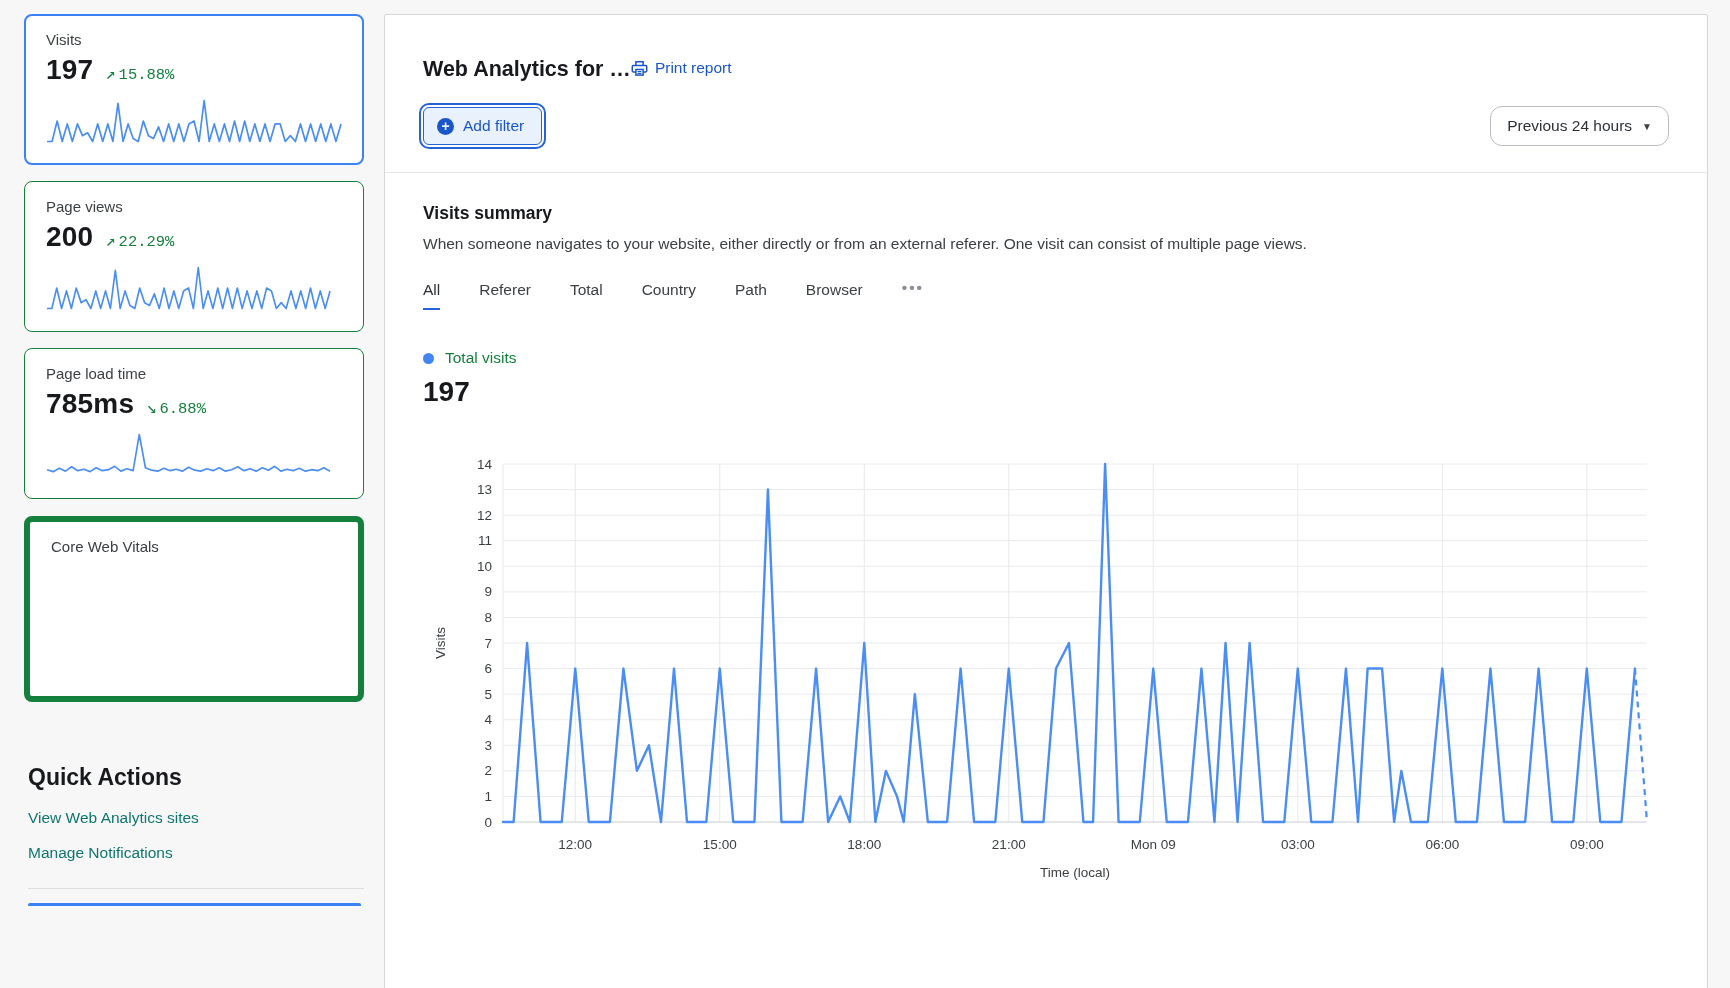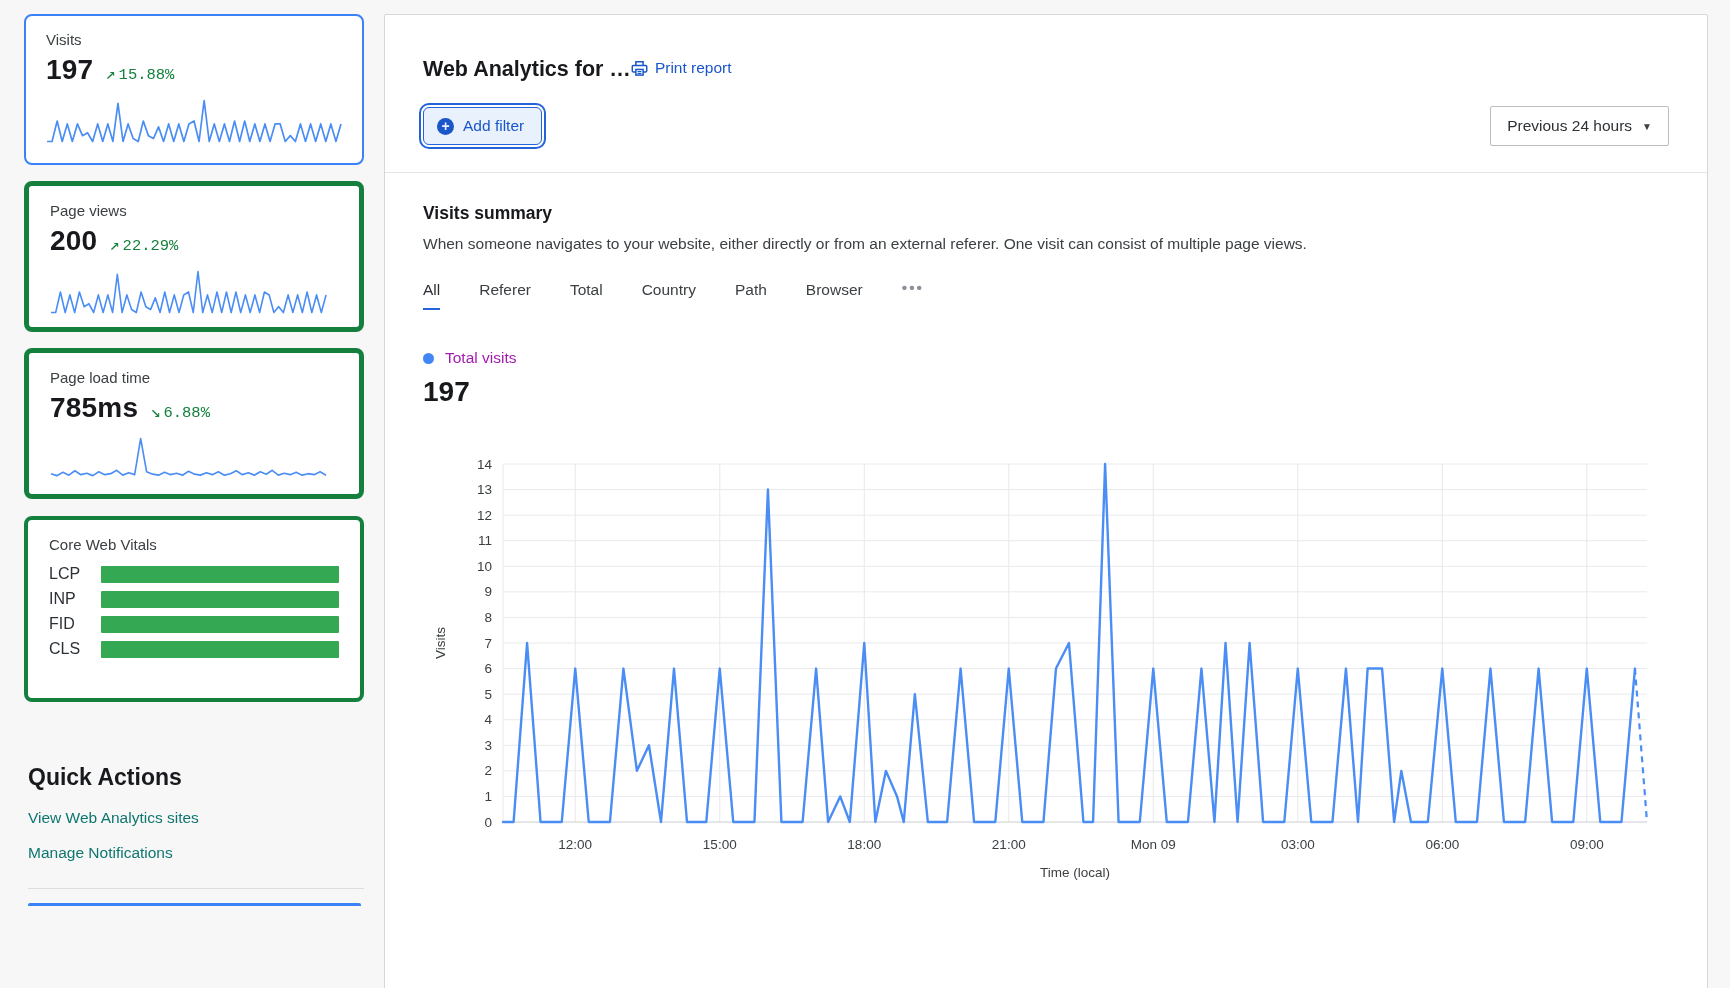--- a/index.html
+++ b/index.html
@@ -8,32 +8,32 @@
     width:1730px; height:988px; overflow:hidden;
     background:#f7f7f8;
     font-family:"Liberation Sans", sans-serif;
     color:#1f2329;
     display:flex; gap:20px;
     padding:14px 22px 0 24px;
   }
   
   .sidebar { flex:0 0 340px; width:340px; }
   .metric-card {
-    background:#fff; border:5px solid #15803d; border-radius:8px;
+    background:#fff; border:1px solid #15803d; border-radius:8px;
     padding:16px 32px 12px 21px; margin-bottom:16px; height:151px;
   }
   .metric-card.selected { border:2px solid #3b82f6; padding:15px 20px 11px 20px; }
   .metric-label { font-size:15px; color:#3c4043; }
   .metric-value-row { display:flex; align-items:baseline; gap:12px; margin-top:6px; }
   .metric-value { font-size:28px; font-weight:bold; color:#17191c; letter-spacing:.2px; }
   .metric-trend { font-size:15.5px; color:#15803d;font-family:Liberation Mono, monospace; }
   .metric-trend .arrow { font-size:17px; margin-right:3px; }
   .sparkline { display:block; margin-top:10px; width:100%; height:48px; }
   .cwv-card {
-    background:#fff; border:4px solid #15803d; border-radius:8px;
+    background:#fff; border:6px solid #15803d; border-radius:8px;
     padding:16px 21px 20px 21px; margin-top:17px; height:186px;
   }
   .cwv-rows { margin-top:12px; }
   .cwv-row { display:flex; align-items:center; margin:7px 0; }
   .cwv-row-label { width:52px; font-size:16px; color:#2d3136; }
   .cwv-bar-track { flex:1; height:17px; }
   .cwv-bar { height:17px; background:#34a853; border-radius:1px; }
   .quick-actions { margin-top:62px; padding-left:4px; }
   .qa-title { font-size:23px; font-weight:bold; color:#17191c; margin:0 0 18px 0; }
   .qa-link { display:block; font-size:15.5px; color:#0f766e; margin:17px 0; cursor:pointer; }
@@ -54,34 +54,34 @@
     background:#e9f1fc; color:#1a56c9; font-size:15.5px;
     border:1.5px solid #2563d8; border-radius:6px;
     outline:2px solid #2563d8; outline-offset:2px;
     padding:9px 17px 9px 13px; cursor:pointer; font-family:inherit;
   }
   .plus-circle { width:17px; height:17px; border-radius:50%; background:#1a56c9; color:#e9f1fc;
     display:inline-flex; align-items:center; justify-content:center; font-size:14px; line-height:1; font-weight:bold; }
   .range-btn {
     display:inline-flex; align-items:center; gap:10px;
     background:#fff; color:#2d3136; font-size:15.5px;
-    border:1px solid #b9bcc0; border-radius:2px; padding:10px 16px; cursor:pointer; font-family:inherit;
+    border:1px solid #b9bcc0; border-radius:12px; padding:10px 16px; cursor:pointer; font-family:inherit;
   }
   .caret { font-size:10px; color:#3c4043; }
   .main-divider { border:none; border-top:1px solid #e3e4e6; margin:26px -38px 0 -38px; }
   .summary-section { margin-top:30px; }
   .summary-title { font-size:17.5px; font-weight:bold; color:#17191c; margin:0; }
   .summary-desc { font-size:15.5px; color:#3c4043; margin:11px 0 0 0; }
   .tabs-row { display:flex; gap:39px; margin-top:26px; align-items:center; }
   .tab { font-size:15.5px; color:#3c4043; padding-bottom:9px; cursor:pointer; border-bottom:2.5px solid transparent; }
   .tab.active { color:#2d3136; border-bottom:2.5px solid #2563d8; }
   .tab.more { color:#8a8f98; letter-spacing:2px; font-weight:bold; padding-bottom:13px; }
   .legend-row { display:flex; align-items:center; gap:11px; margin-top:37px; }
   .legend-dot { width:11px; height:11px; border-radius:50%; background:#4285f4; }
-  .legend-label { font-size:15.5px; color:#a21caf; }
+  .legend-label { font-size:15.5px; color:#15803d; }
   .big-total { font-size:28px; font-weight:bold; color:#17191c; margin-top:9px; }
   .chart-wrap { margin-top:42px; }
 </style>
 </head>
 <body>
 
 <div class="sidebar">
 
   <div class="metric-card selected">
     <div class="metric-label">Visits</div>
@@ -111,46 +111,20 @@
       <span class="metric-value">785ms</span>
       <span class="metric-trend"><span class="arrow">↘</span><span>6.88%</span></span>
     </div>
     <svg class="sparkline" viewBox="0 0 296 48" preserveAspectRatio="none">
         <polyline points="1,39.71176470588235 7.391304347826087,41.641176470588235 13.782608695652174,38.26470588235294 20.17391304347826,41.15882352941176 26.565217391304348,36.81764705882353 32.95652173913044,40.6764705882353 39.34782608695652,39.22941176470588 45.73913043478261,41.641176470588235 52.130434782608695,37.78235294117647 58.52173913043479,40.6764705882353 64.91304347826087,39.71176470588235 71.30434782608695,36.33529411764706 77.69565217391305,41.15882352941176 84.08695652173913,38.747058823529414 90.47826086956522,40.6764705882353 96.86956521739131,4.5 103.26086956521739,37.78235294117647 109.65217391304347,40.194117647058825 116.04347826086958,41.15882352941176 122.43478260869566,38.26470588235294 128.82608695652175,40.6764705882353 135.2173913043478,39.22941176470588 141.6086956521739,41.15882352941176 148,37.3 154.3913043478261,40.194117647058825 160.78260869565216,41.15882352941176 167.17391304347825,38.747058823529414 173.56521739130437,40.6764705882353 179.95652173913044,37.78235294117647 186.34782608695653,41.15882352941176 192.73913043478262,39.71176470588235 199.1304347826087,36.81764705882353 205.52173913043478,40.6764705882353 211.91304347826085,38.747058823529414 218.30434782608694,41.15882352941176 224.69565217391306,37.78235294117647 231.08695652173915,40.194117647058825 237.47826086956522,36.33529411764706 243.8695652173913,41.15882352941176 250.26086956521738,39.22941176470588 256.6521739130435,40.6764705882353 263.04347826086956,38.26470588235294 269.4347826086956,41.15882352941176 275.82608695652175,39.71176470588235 282.2173913043478,40.6764705882353 288.60869565217394,37.78235294117647 295,41.15882352941176" fill="none" stroke="#4a8df5" stroke-width="1.7" stroke-linejoin="round"></polyline>
       </svg>
   </div>
 
   <div class="cwv-card">
     <div class="metric-label">Core Web Vitals</div>
-    <div class="cwv-rows">
-      <div class="cwv-row">
-        <span class="cwv-row-label">LCP</span>
-        <span class="cwv-bar-track">
-            <span class="cwv-bar" style="display: block; width: 100%;"></span>
-          </span>
-      </div>
-      <div class="cwv-row">
-        <span class="cwv-row-label">INP</span>
-        <span class="cwv-bar-track">
-            <span class="cwv-bar" style="display: block; width: 100%;"></span>
-          </span>
-      </div>
-      <div class="cwv-row">
-        <span class="cwv-row-label">FID</span>
-        <span class="cwv-bar-track">
-            <span class="cwv-bar" style="display: block; width: 100%;"></span>
-          </span>
-      </div>
-      <div class="cwv-row">
-        <span class="cwv-row-label">CLS</span>
-        <span class="cwv-bar-track">
-            <span class="cwv-bar" style="display: block; width: 100%;"></span>
-          </span>
-      </div>
-    </div>
   </div>
 
   <div class="quick-actions">
     <h2 class="qa-title">Quick Actions</h2>
     <a class="qa-link">View Web Analytics sites</a>
     <a class="qa-link">Manage Notifications</a>
     <hr class="sidebar-divider">
     <div class="partial-bottom"></div>
   </div>
 </div>

